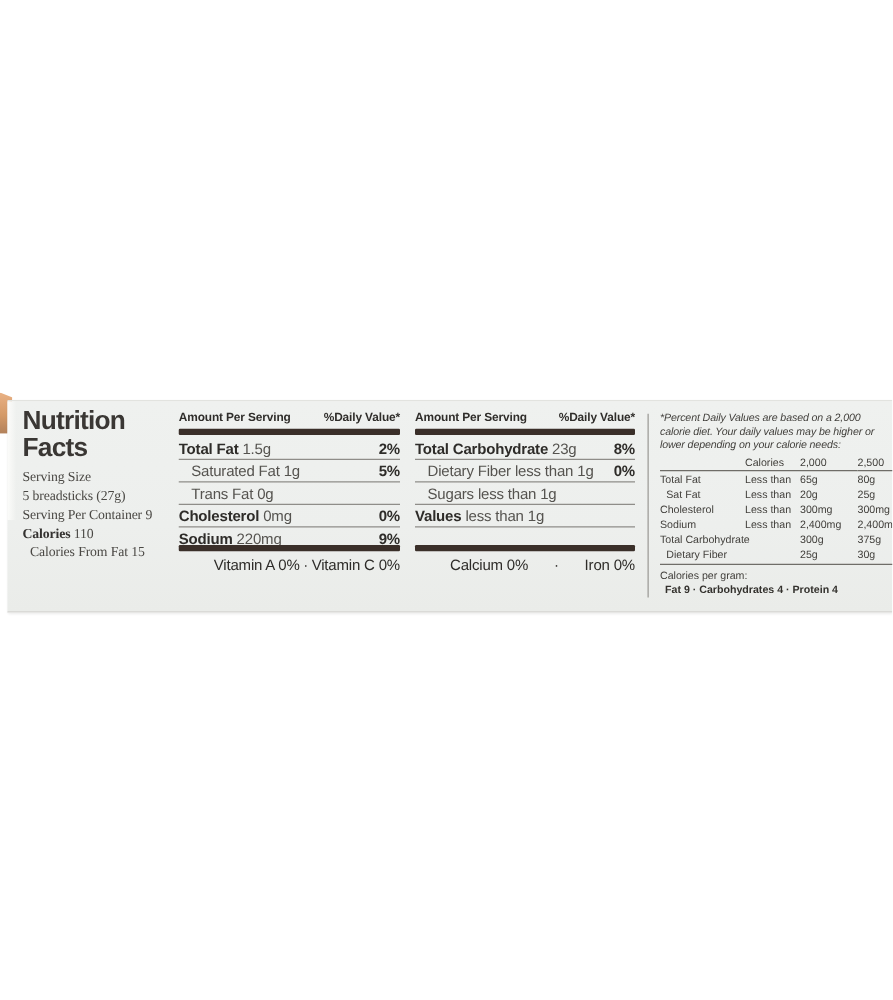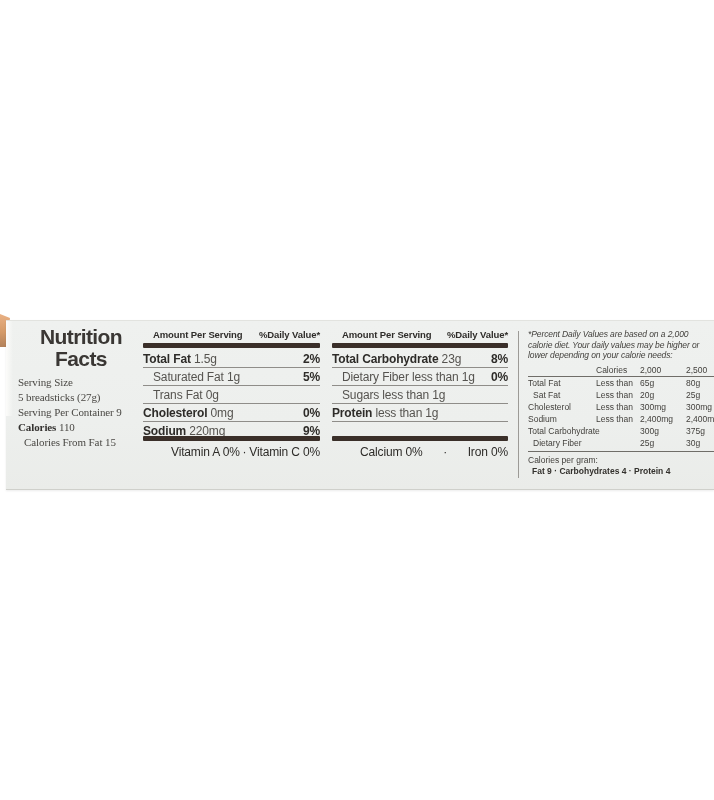--- a/index.html
+++ b/index.html
@@ -11,31 +11,31 @@
           clip-path:polygon(0 0,100% 12%,62% 100%,0 100%);}
   
   .nf{position:absolute;left:6px;top:320px;width:708px;height:168px;
       background:linear-gradient(180deg,#eff1ef 0%,#edefed 60%,#eaece9 100%);
       border-top:1px solid #e2e3df;border-bottom:1px solid #cfd0cb;
       box-shadow:0 1px 2px rgba(0,0,0,0.08);}
   .nf::before{content:"";position:absolute;left:0;top:0;width:7px;height:95px;
       background:linear-gradient(90deg,#fcfcfa 0%,rgba(252,252,250,0) 100%);}
   
   .left-panel{position:absolute;left:12px;top:5px;width:126px;}
-  .nf-title{font-weight:bold;font-size:21px;line-height:22px;letter-spacing:-0.6px;color:#3a3734;text-align:center;}
+  .nf-title{font-weight:bold;font-size:21px;line-height:22px;letter-spacing:-0.6px;color:#3a3734;}
   .serv{margin-top:5px;font-size:11px;line-height:15px;color:#4a4844;letter-spacing:-0.1px;font-family:Liberation Serif, serif;}
   .serv .ln{white-space:nowrap;}
   .serv .ind{padding-left:6px;}
   .serv b{color:#343230;}
   
   .col{position:absolute;top:0;height:168px;}
   .col1{left:137px;width:177px;}
   .col2{left:326px;width:176px;}
   .col-head{position:absolute;left:0;right:0;top:8px;display:flex;justify-content:space-between;
-            font-size:9.5px;font-weight:bold;letter-spacing:-0.1px;color:#2f2d2a;margin-left:10px;}
+            font-size:9.5px;font-weight:bold;letter-spacing:-0.1px;color:#2f2d2a;}
   .bar{position:absolute;left:0;right:0;height:5px;background:#3a2f29;border-radius:1px;}
   .bar.b1{top:22px;}
   .bar.b2{top:115px;}
   .rows{position:absolute;left:0;right:0;top:29px;}
   .row{height:17px;display:flex;justify-content:space-between;align-items:center;
        font-size:12px;letter-spacing:-0.15px;border-bottom:1px solid #8f8d89;color:#55534f;}
   .row.noline{border-bottom:none;}
   .row.spacer{border-bottom:none;}
   .row .nm b{color:#2e2c29;}
   .row.ind .nm{padding-left:10px;}
@@ -126,21 +126,21 @@
         </div>
         <div class="row ind">
           <span class="nm"><b></b><span>Dietary Fiber less than 1g</span></span>
           <span class="dv">0%</span>
         </div>
         <div class="row ind">
           <span class="nm"><b></b><span>Sugars less than 1g</span></span>
           <span class="dv"></span>
         </div>
         <div class="row">
-          <span class="nm"><b>Protein</b><span> less than 1g</span></span>
+          <span class="nm"><b>Values</b><span> less than 1g</span></span>
           <span class="dv"></span>
         </div>
         <div class="row spacer"></div>
       </div>
       <div class="bar b2"></div>
       <div class="col-foot">
         <span>Calcium 0%</span>
         <span>·</span>
         <span>Iron 0%</span>
       </div>

